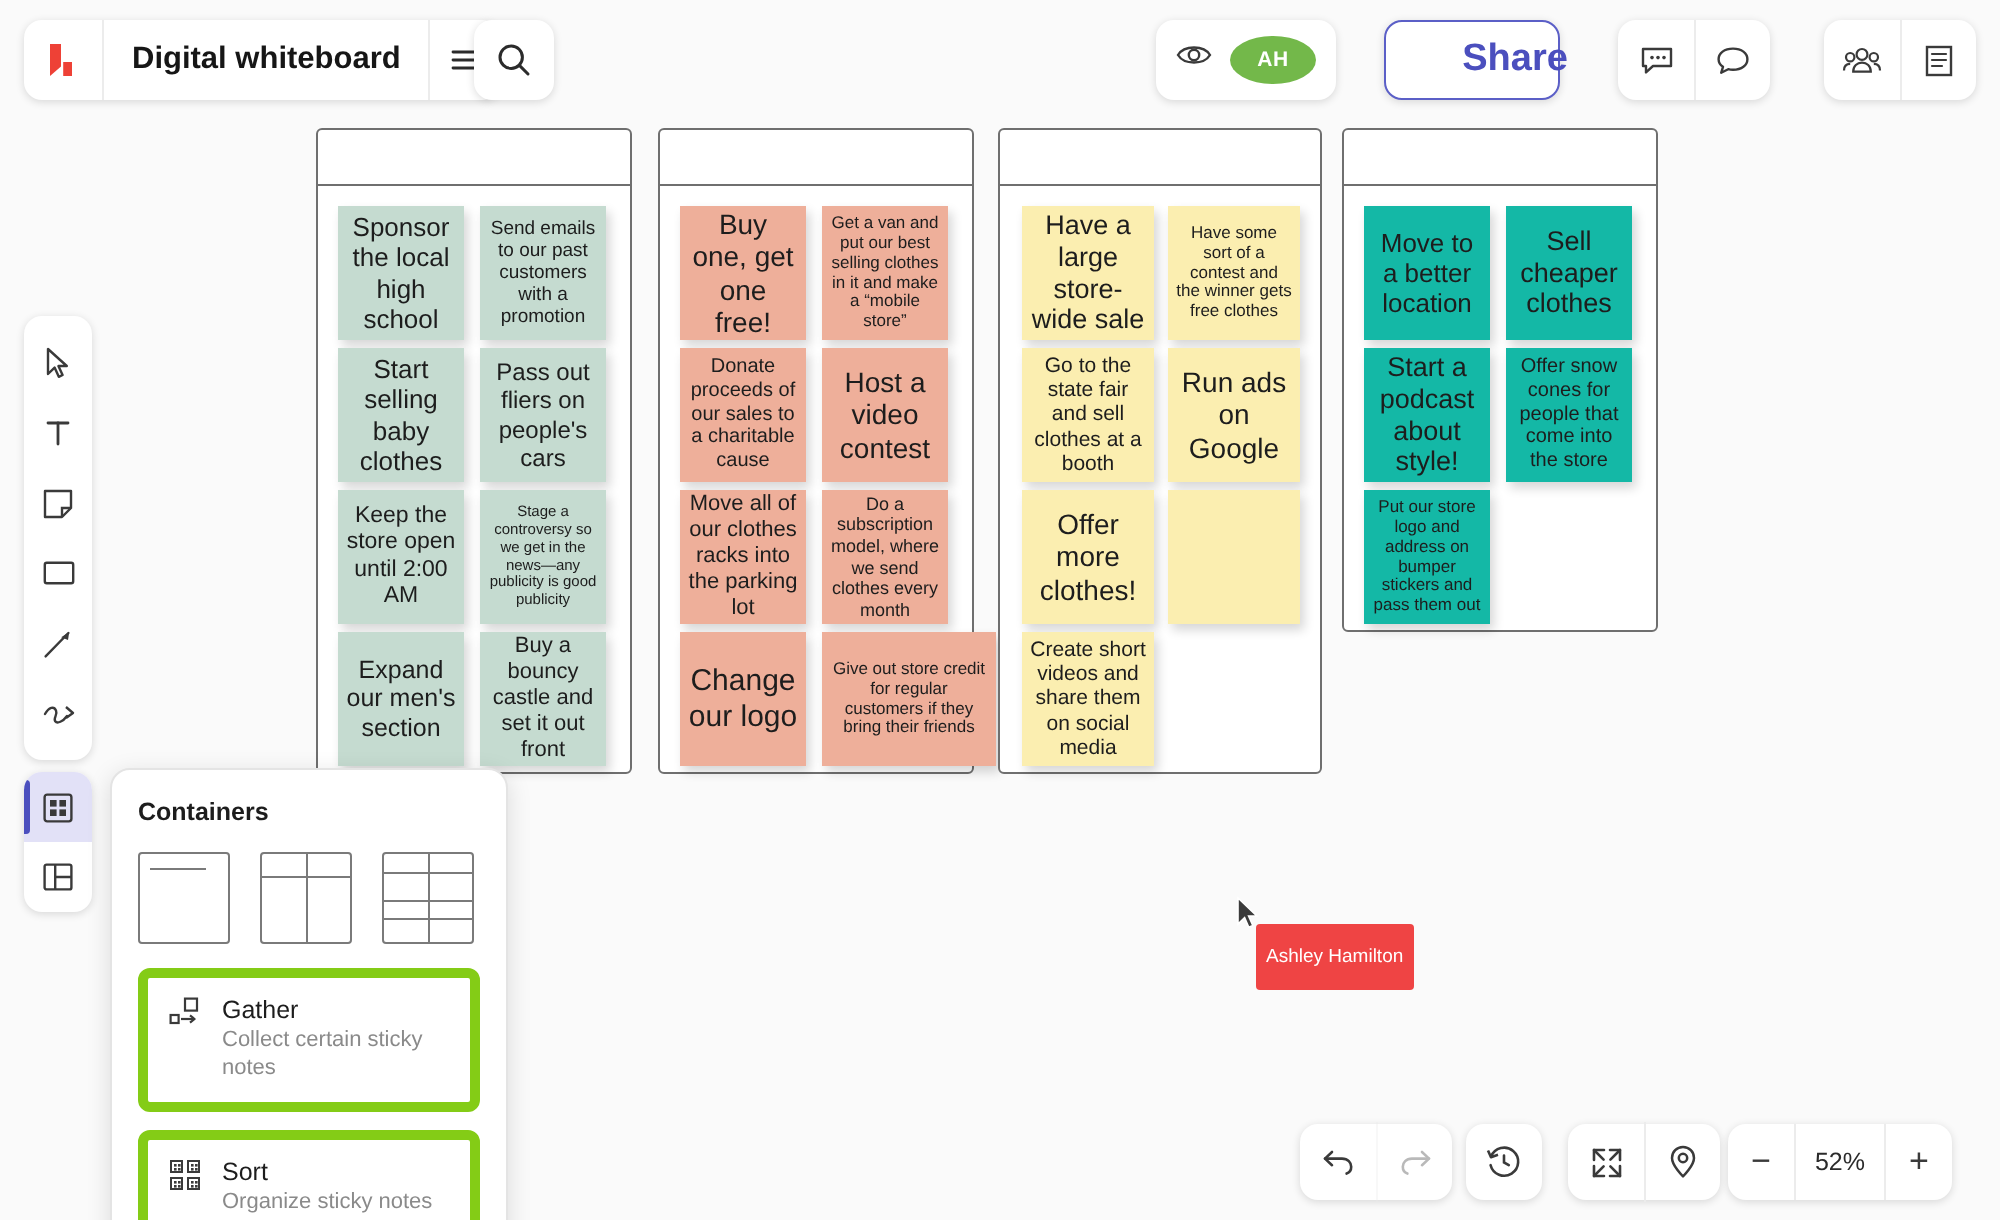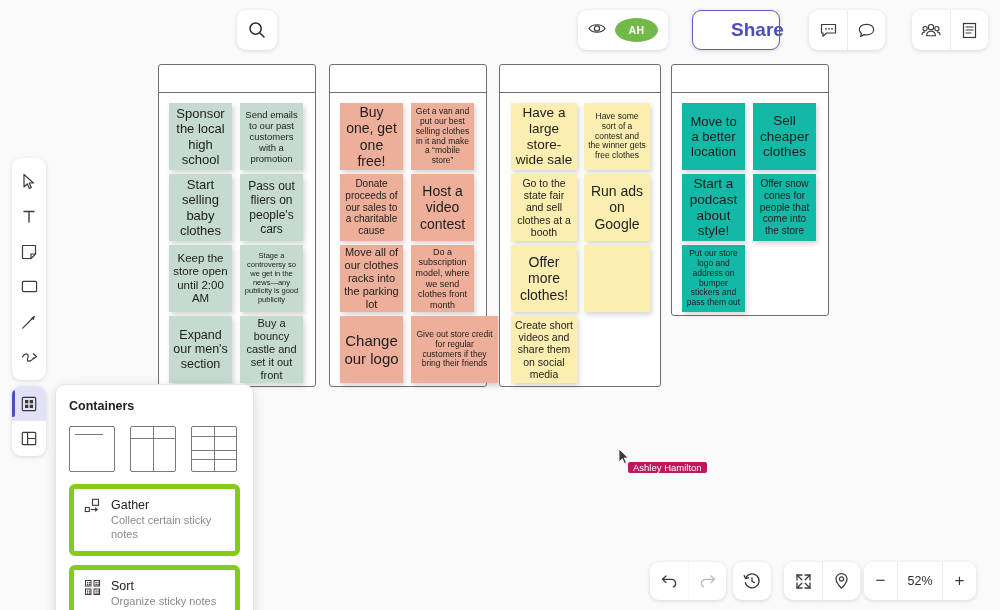--- a/index.html
+++ b/index.html
@@ -136,22 +136,22 @@
     border: 5px solid #84cc16; border-radius: 6px;
     padding: 9px 10px; margin-top: 9px; cursor: pointer;
   }
   .opt-title { font-size: 12.5px; color: #1d1d1d; }
   .opt-sub { font-size: 11px; color: #8a8a8a; line-height: 1.3; margin-top: 1px; }
 
   
   #remote-cursor { position: absolute; left: 618px; top: 448px; }
   #remote-name {
     position: absolute; left: 10px; top: 14px;
-    background: #be185d; color: #fff; font-size: 9.5px;
-    padding: 0 5px; border-radius: 2px; white-space: nowrap;
+    background: #ef4444; color: #fff; font-size: 9.5px;
+    padding: 11px 5px; border-radius: 2px; white-space: nowrap;
   }
 
   
   #undo-bar   { left: 650px; top: 562px; height: 38px; }
   #hist-bar   { left: 733px; top: 562px; height: 38px; width: 38px; justify-content: center; }
   #nav-bar    { left: 784px; top: 562px; height: 38px; }
   #zoom-bar   { left: 864px; top: 562px; height: 38px; }
   #zoom-level { width: 46px; text-align: center; font-size: 12.5px; color: #2b2b2b;
                 border-left: 1px solid #ececec; border-right: 1px solid #ececec;
                 line-height: 38px; height: 38px; }
@@ -181,21 +181,21 @@
     </div>
 
     <div class="frame" style="left:329px; top:64px; width:158px; height:323px;">
       <div class="frame-header"></div>
       <div class="frame-body">
         <div class="note pink" style="left:10px; top:10px; width:63px; height:67px; font-size:14px;">Buy one, get one free!</div>
         <div class="note pink" style="left:81px; top:10px; width:63px; height:67px; font-size:8.5px;">Get a van and put our best selling clothes in it and make a “mobile store”</div>
         <div class="note pink" style="left:10px; top:81px; width:63px; height:67px; font-size:10px;">Donate proceeds of our sales to a charitable cause</div>
         <div class="note pink" style="left:81px; top:81px; width:63px; height:67px; font-size:14px;">Host a video contest</div>
         <div class="note pink" style="left:10px; top:152px; width:63px; height:67px; font-size:11px;">Move all of our clothes racks into the parking lot</div>
-        <div class="note pink" style="left:81px; top:152px; width:63px; height:67px; font-size:9px;">Do a subscription model, where we send clothes front month</div>
+        <div class="note pink" style="left:81px; top:152px; width:63px; height:67px; font-size:9px;">Do a subscription model, where we send clothes every month</div>
         <div class="note pink" style="left:10px; top:223px; width:63px; height:67px; font-size:15px;">Change our logo</div>
         <div class="note pink" style="left:81px; top:223px; width:87px; height:67px; font-size:8.5px;">Give out store credit for regular customers if they bring their friends</div>
       </div>
     </div>
 
     <div class="frame" style="left:499px; top:64px; width:162px; height:323px;">
       <div class="frame-header"></div>
       <div class="frame-body">
         <div class="note yellow" style="left:11px; top:10px; width:66px; height:67px; font-size:13.5px;">Have a large store-wide sale</div>
         <div class="note yellow" style="left:84px; top:10px; width:66px; height:67px; font-size:8.5px;">Have some sort of a contest and the winner gets free clothes</div>
@@ -219,20 +219,38 @@
     </div>
 
     <div id="remote-cursor">
       <svg width="12" height="17" viewBox="0 0 12 17">
         <path d="M1 1 L1 14 L4.3 10.8 L6.4 15.6 L8.4 14.7 L6.3 10 L10.4 10 Z" fill="#3b3b3b" stroke="#fff" stroke-width=".8"></path>
       </svg>
       <span id="remote-name">Ashley Hamilton</span>
     </div>
   </div>
 
+  <div class="bar" id="title-bar">
+    <div id="logo-cell">
+      <svg width="17" height="19" viewBox="0 0 17 19">
+        <path d="M2 1 L7.5 1 L7.5 12.2 L2 17 Z" fill="#ee4136"></path>
+        <path d="M8.6 10 L13 10 L13 17 L8.6 17 Z" fill="#ee4136"></path>
+      </svg>
+    </div>
+    <div id="doc-title">Digital whiteboard</div>
+    <div id="menu-cell">
+      <svg width="15" height="12" viewBox="0 0 15 12">
+        <g stroke="#2b2b2b" stroke-width="1.4" stroke-linecap="round">
+          <line x1="1.5" y1="2" x2="13.5" y2="2"></line>
+          <line x1="1.5" y1="6" x2="13.5" y2="6"></line>
+          <line x1="1.5" y1="10" x2="13.5" y2="10"></line>
+        </g>
+      </svg>
+    </div>
+  </div>
 
   <div class="bar" id="search-bar">
     <svg width="18" height="18" viewBox="0 0 18 18">
       <circle cx="7.6" cy="7.6" r="5.6" fill="none" stroke="#2b2b2b" stroke-width="1.5"></circle>
       <line x1="11.7" y1="11.7" x2="16" y2="16" stroke="#2b2b2b" stroke-width="1.5" stroke-linecap="round"></line>
     </svg>
   </div>
 
   <div class="bar" id="view-bar">
     <span>

